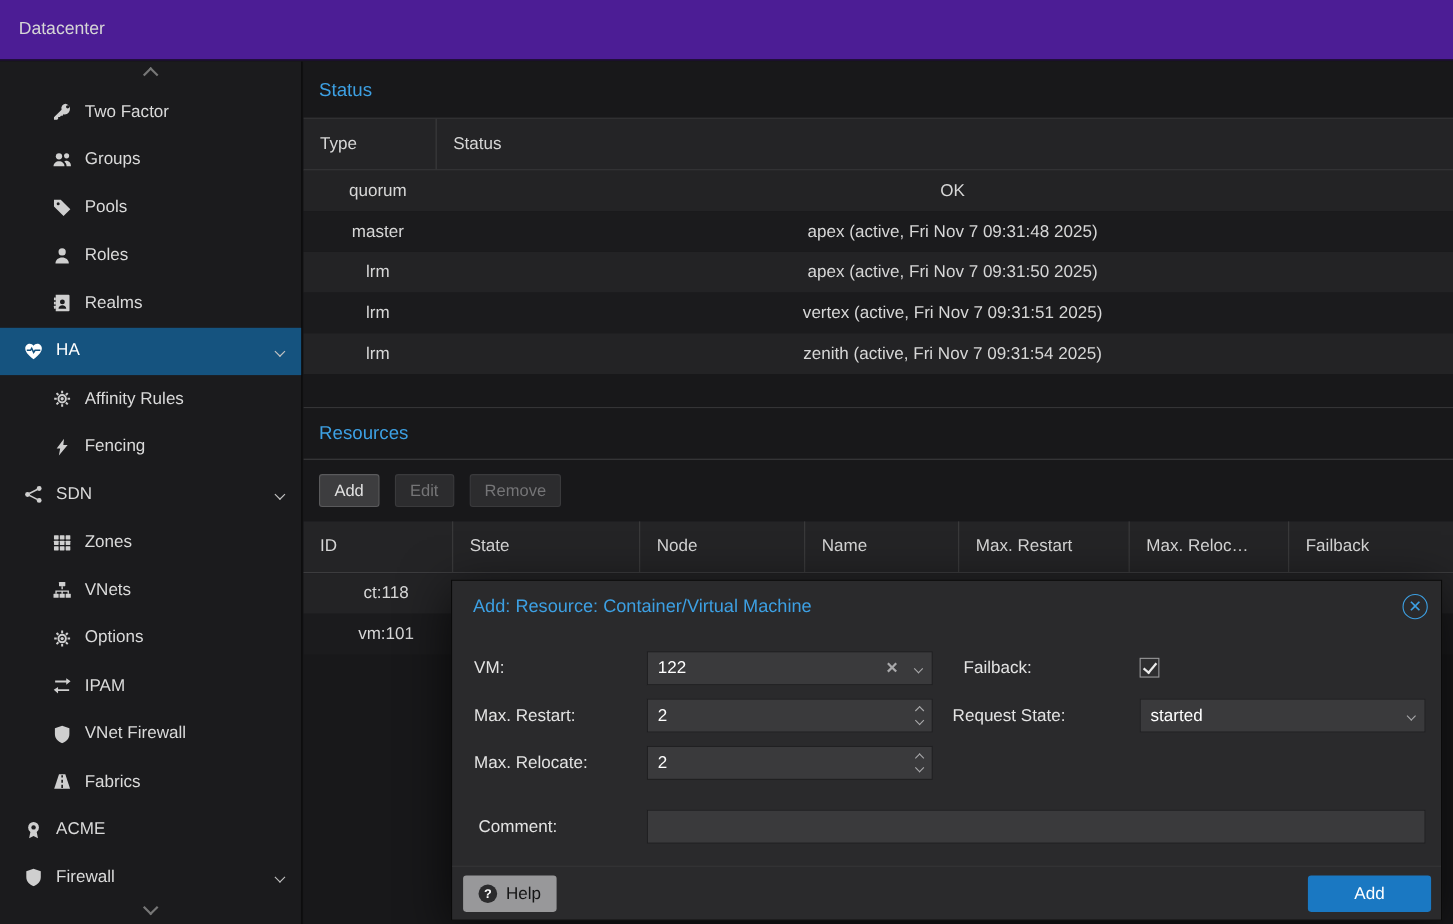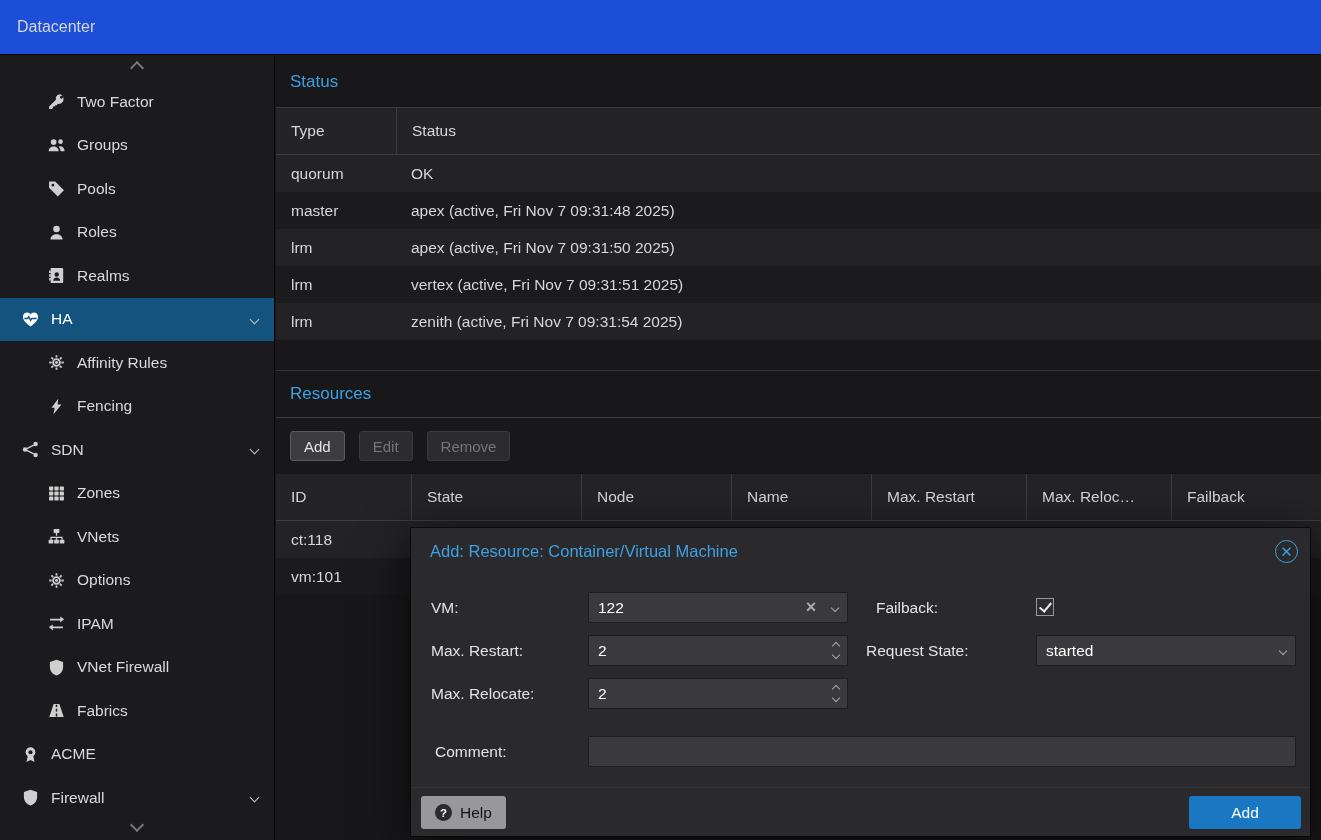--- a/index.html
+++ b/index.html
@@ -1,19 +1,19 @@
 <!DOCTYPE html>
 <html><head>
 <meta charset="utf-8">
 <style>
   html,body{margin:0;padding:0;background:#0e0e0e;}
   .screen{position:relative;width:1321px;height:840px;background:#18181a;overflow:hidden;
           font-family:"Liberation Sans",sans-serif;color:#d7d7d7;font-size:15.5px;}
   
-  .topbar{position:absolute;left:0;top:0;width:100%;height:55px;background:#1d4ed8;
+  .topbar{position:absolute;left:0;top:0;width:100%;height:55px;background:#4c1d95;
           border-bottom:1px solid #050505;display:flex;align-items:center;
           padding-left:17px;box-sizing:border-box;font-size:16px;color:#d6d6d6;}
   
   .sidebar{position:absolute;left:0;top:56px;bottom:0;width:275px;background:#1b1b1d;
            border-right:1px solid #060606;box-sizing:border-box;overflow:hidden;}
   .scroll-band{height:24px;display:flex;align-items:center;justify-content:center;color:#777;}
   .scroll-band.bottom{position:absolute;bottom:0;left:0;right:1px;height:30px;background:#1b1b1d;z-index:3;}
   .titem{display:flex;align-items:center;height:43.5px;padding:0 8px 0 22px;box-sizing:border-box;
          color:#dadada;cursor:pointer;}
   .titem.lvl1{padding-left:48px;}
@@ -32,21 +32,21 @@
   
   .content{position:absolute;left:276px;top:56px;right:0;bottom:0;background:#18181a;}
   .panel-title{height:52px;display:flex;align-items:center;padding-left:14px;color:#3da0e3;
                font-size:17px;border-bottom:1px solid #3c3c3e;box-sizing:border-box;}
   .panel-title.res{height:47px;}
   .gridhead{display:flex;height:47px;background:#242426;border-bottom:1px solid #3c3c3e;
             color:#d6d6d6;box-sizing:border-box;justify-content:flex-end;}
   .hcell{display:flex;align-items:center;padding-left:15px;box-sizing:border-box;height:100%;
          border-left:1px solid #3c3c3e;cursor:pointer;}
   .hcell:first-child{border-left:none;}
-  .grow{display:flex;height:37px;align-items:center;box-sizing:border-box;cursor:pointer;}
+  .grow{display:flex;height:37px;align-items:center;box-sizing:border-box;cursor:pointer;text-align:center;}
   .row-a{background:#232325;}
   .row-b{background:#1b1b1d;}
   .cell{padding-left:15px;box-sizing:border-box;white-space:nowrap;overflow:hidden;}
   
   .c-type{width:120px;}.c-status{flex:1;}
   .c1{width:135px;}.c2{width:170px;}.c3{width:150px;}.c4{width:140px;}
   .c5{width:155px;}.c6{width:145px;}.c7{flex:1;}
   .resources{border-top:1px solid #343436;margin-top:30px;}
   .toolbar{height:56px;display:flex;align-items:center;gap:14px;padding-left:14px;box-sizing:border-box;}
   .btn{height:30px;padding:0 13px;border-radius:3px;display:inline-flex;align-items:center;

